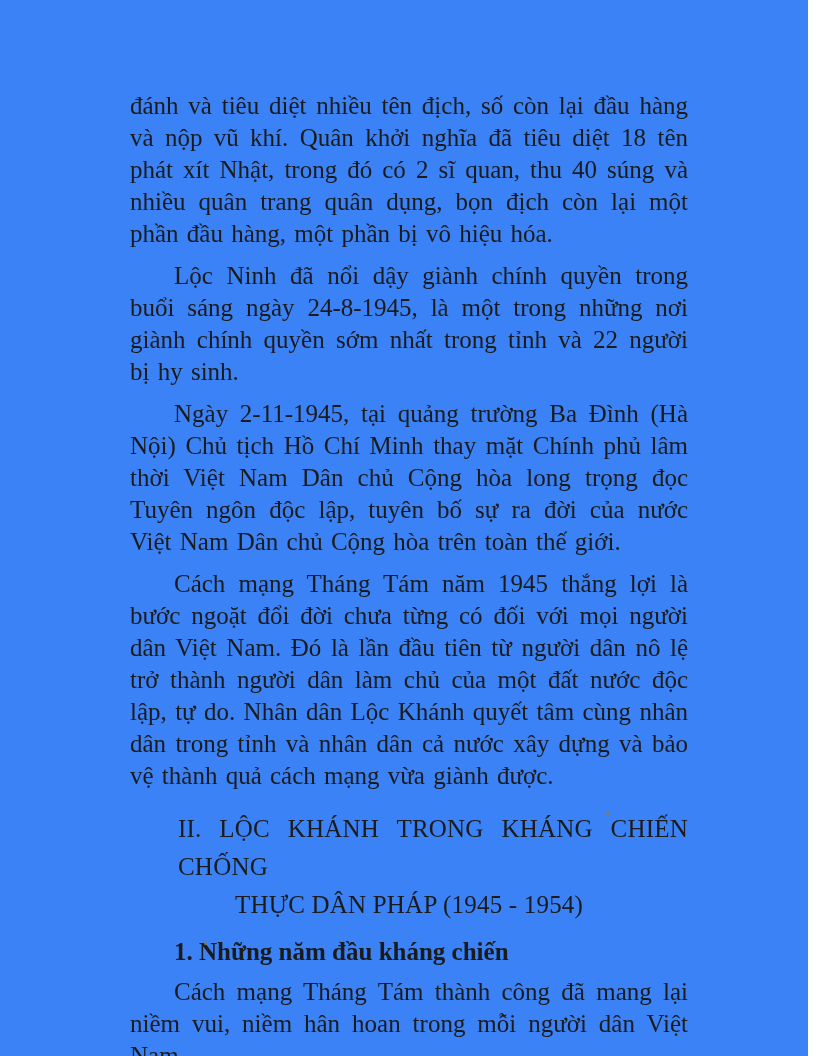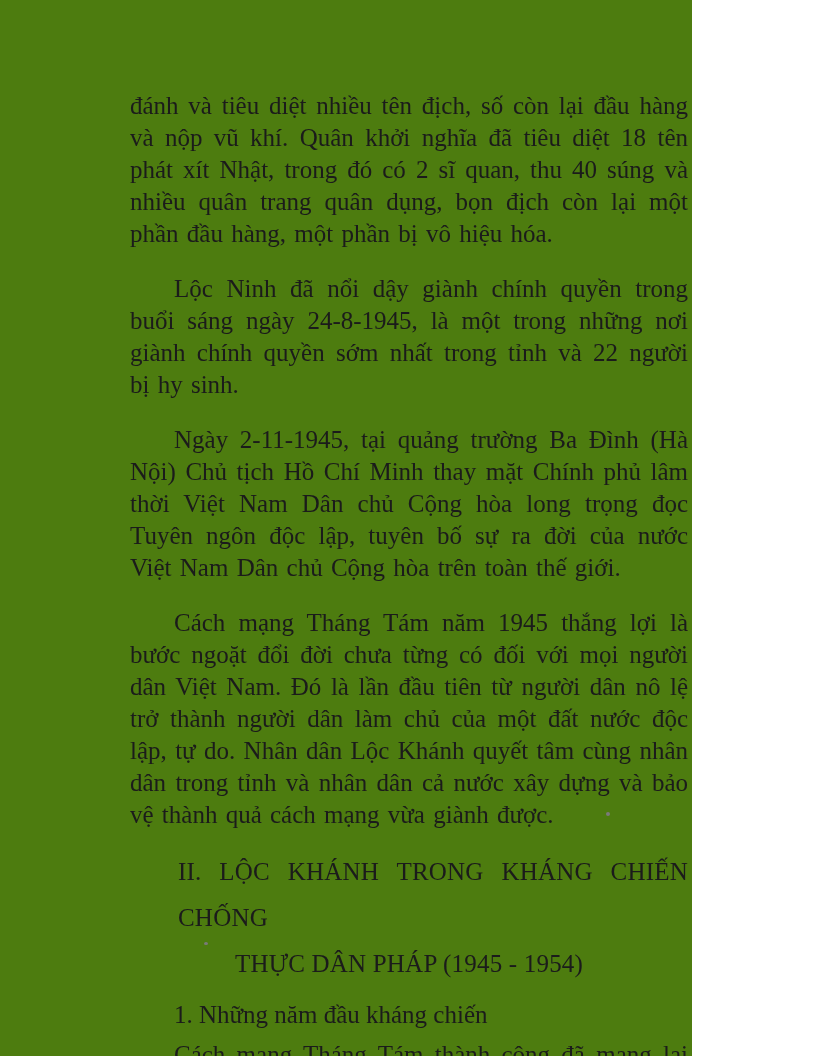--- a/index.html
+++ b/index.html
@@ -2,62 +2,62 @@
 <html lang="vi"><head>
 <meta charset="utf-8">
 <style>
   html, body {
     margin: 0;
     padding: 0;
     background: #ffffff;
   }
   .page {
     position: relative;
-    width: 692px;
+    width: 808px;
     height: 1056px;
-    background: #4d7c0f;
+    background: #3b82f6;
     box-sizing: border-box;
     overflow: hidden;
     font-family: "Liberation Serif", "DejaVu Serif", serif;
     color: #1b1b1b;
   }
   .text-block {
     position: absolute;
     left: 130px;
     top: 90px;
     width: 558px;
   }
   .para {
     margin: 0;
     font-size: 25px;
     line-height: 32px;
     text-align: justify;
     word-spacing: 2px;
     text-indent: 44px;
   }
   .para.no-indent { text-indent: 0; }
-  .para + .para { margin-top: 23px; }
+  .para + .para { margin-top: 10px; }
 
   .section-heading {
     margin: 18px 0 0 0;
     font-size: 25px;
     font-weight: 400;
-    line-height: 46px;
+    line-height: 38px;
     letter-spacing: 0.2px;
   }
   .h-line { display: block; text-align: center; }
   .h-line1 {
     margin-left: 48px;
     text-align: justify;
     text-align-last: justify;
   }
   .subsection-heading {
     margin: 12px 0 0 0;
     font-size: 25px;
-    font-weight: 400;
+    font-weight: 700;
     line-height: 32px;
     text-indent: 44px;
   }
   .para.closing {
     margin-top: 8px;
     word-spacing: 4px;
   }
   .speck {
     position: absolute;
     background: #7a7a7a;

